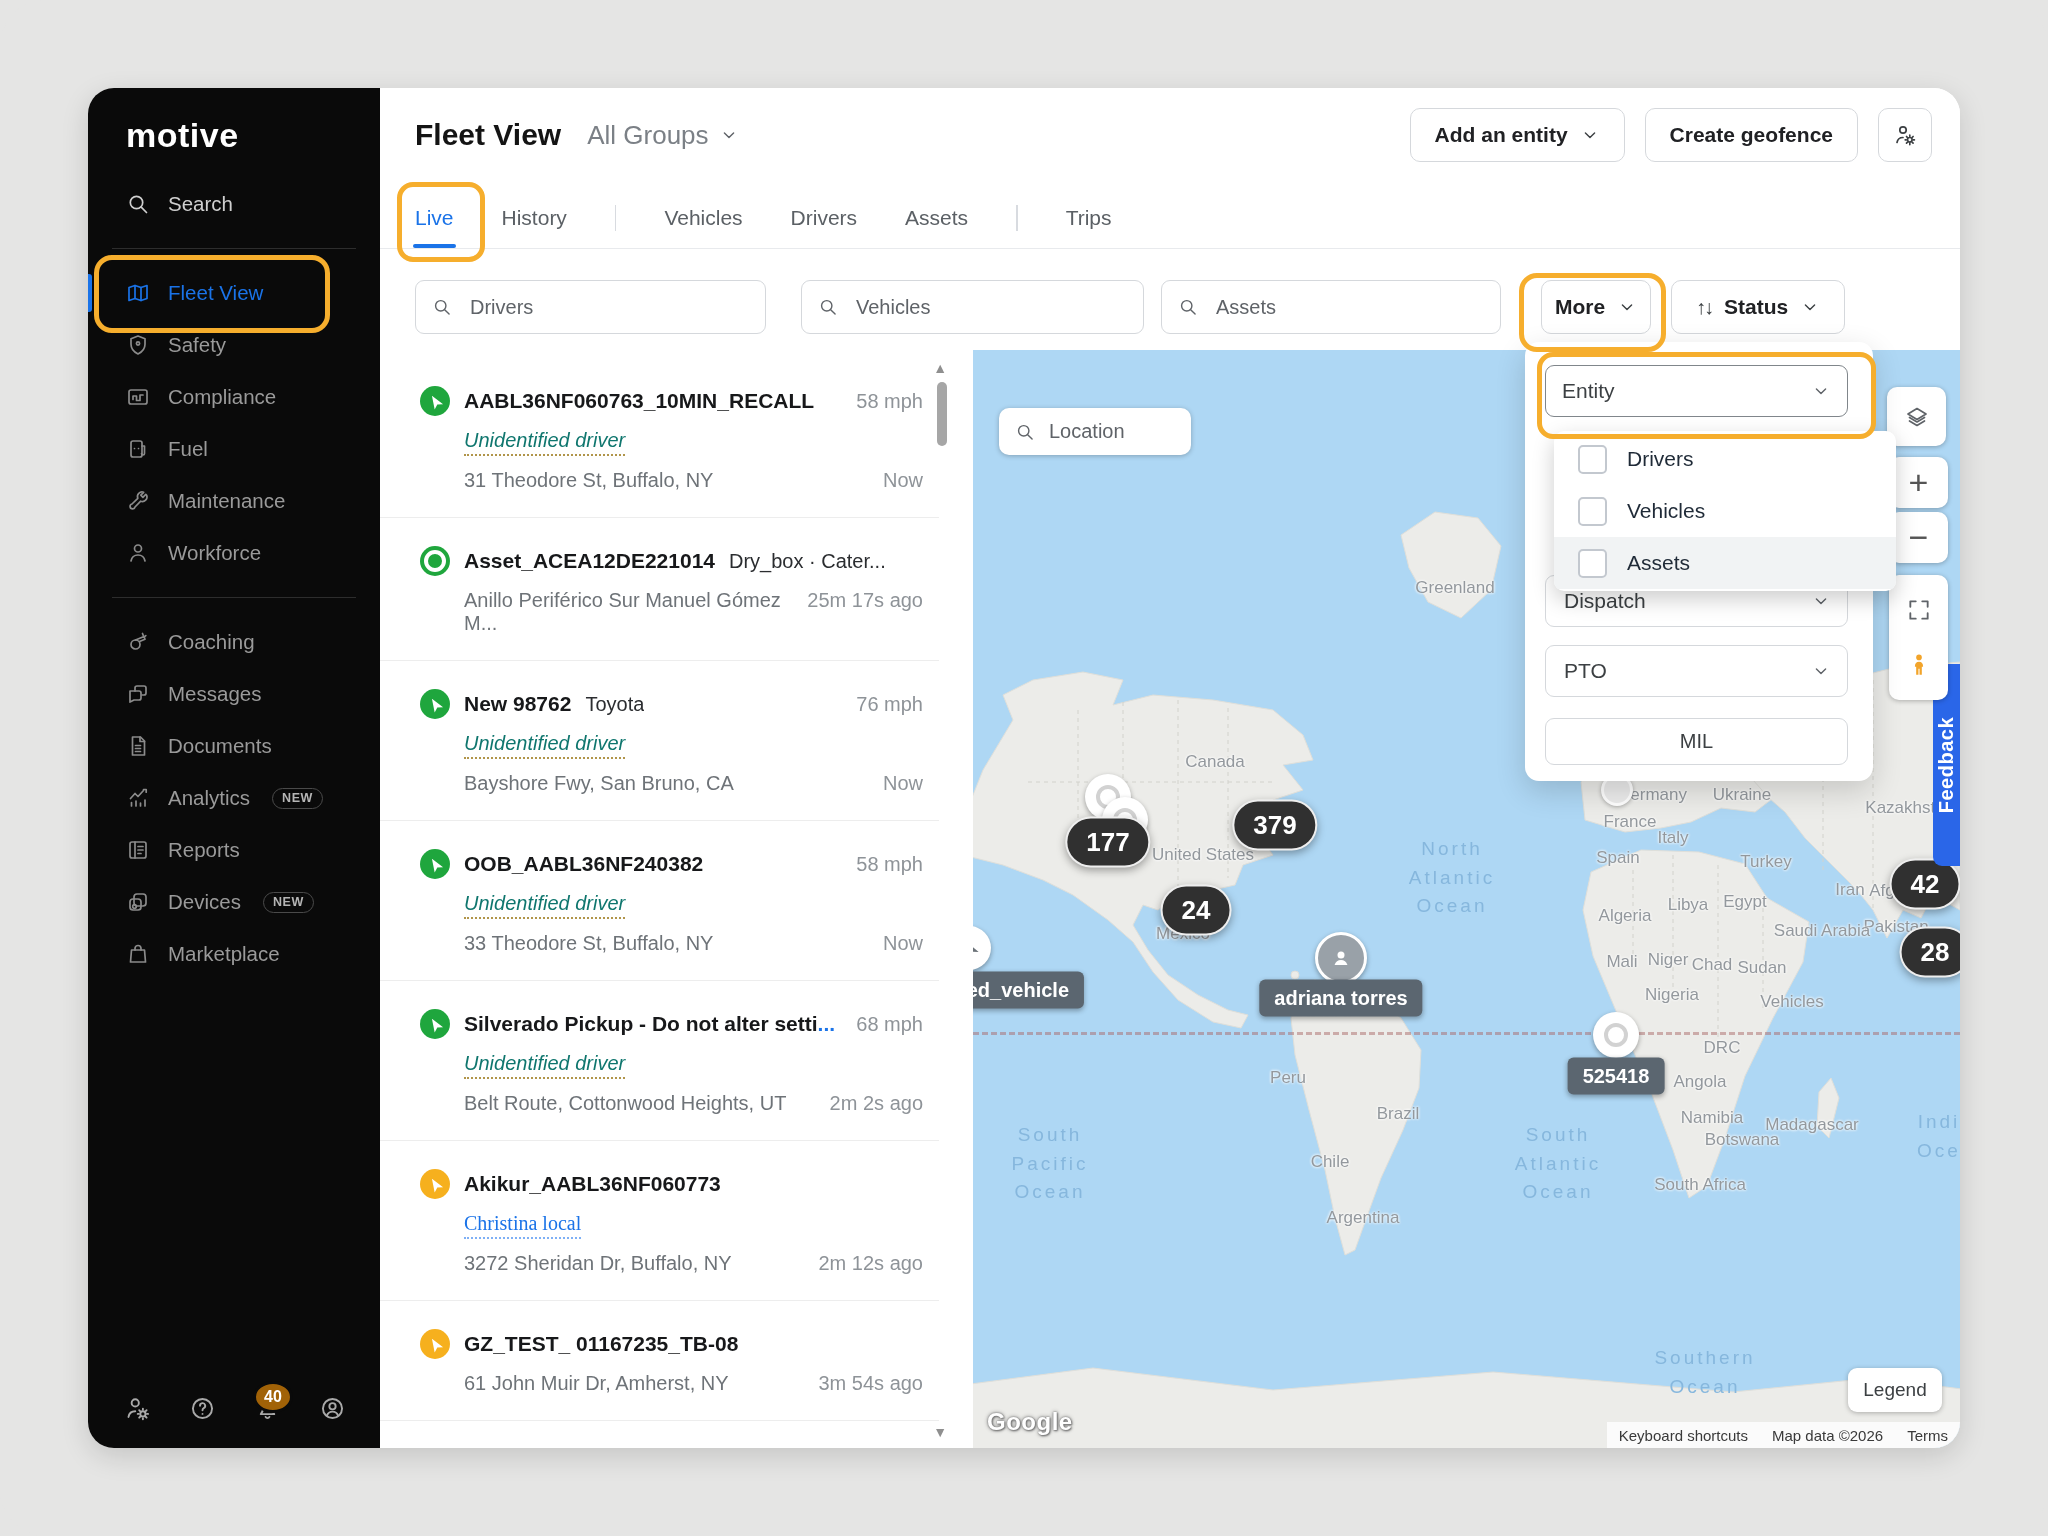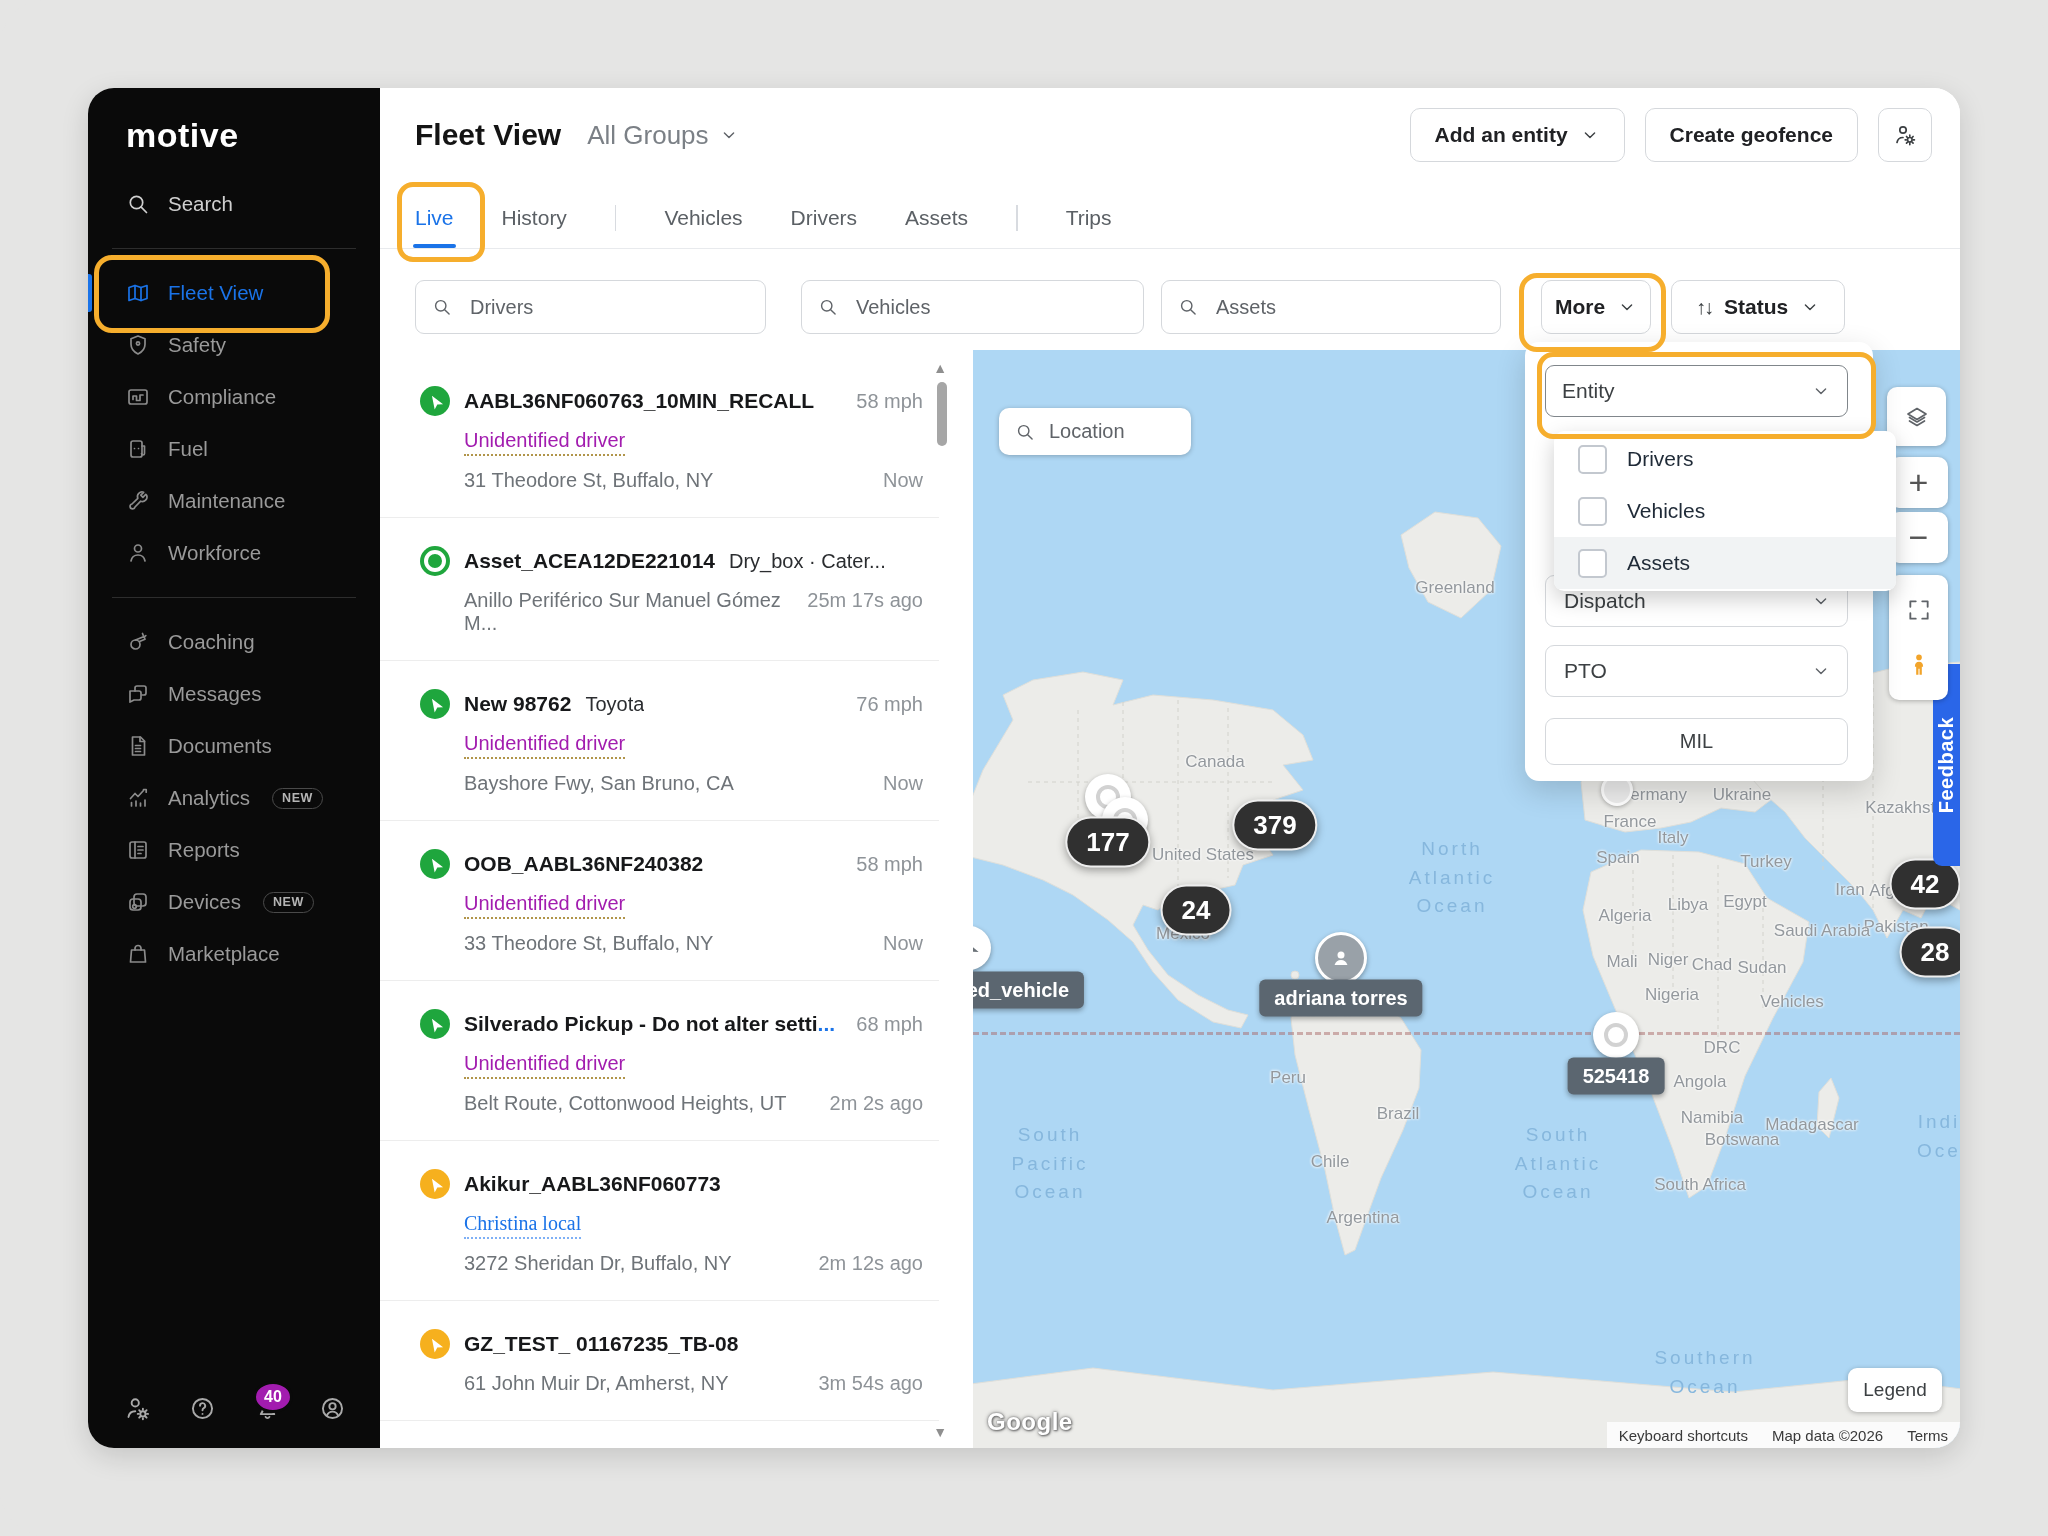--- a/index.html
+++ b/index.html
@@ -21,21 +21,21 @@
   .sb-item.light{color:#cfcfcf;}
   .sb-item.light .icon{color:#cfcfcf;}
   .sb-item.active{color:#1a73e8;}
   .sb-item.active .icon{color:#1a73e8;}
   .sb-item.active::before{content:"";position:absolute;left:0;top:7px;bottom:7px;width:4px;background:#1a73e8;border-radius:0 3px 3px 0;}
   .sb-divider{height:1px;background:#2d2d2d;margin:18px 24px;}
   .sb-badge{margin-left:4px;font-size:12.5px;letter-spacing:.6px;color:#b5b5b5;border:1.5px solid #4a4a4a;border-radius:12px;padding:2.5px 9px;font-weight:700;}
   .sb-footer{position:absolute;left:36px;bottom:22px;width:222px;display:flex;justify-content:space-between;align-items:center;}
   .sb-footer .fi{position:relative;color:#a9a9a9;cursor:pointer;}
   .sb-footer .icon svg{width:27px;height:27px;}
-  .notif-badge{position:absolute;top:-14px;right:-12px;background:#a21caf;color:#fff;font-size:16px;font-weight:700;min-width:24px;padding:4px 5px;border-radius:50%;text-align:center;border:3px solid #0a0a0a;}
+  .notif-badge{position:absolute;top:-14px;right:-12px;background:#a16207;color:#fff;font-size:16px;font-weight:700;min-width:24px;padding:4px 5px;border-radius:50%;text-align:center;border:3px solid #0a0a0a;}
 
   
   .ring{position:absolute;border:5px solid #f6ae2d;border-radius:18px;pointer-events:none;z-index:200;}
   .ring-fleet{left:6px;top:167px;width:226px;height:68px;}
 
   
   .main{position:relative;flex:1;background:#fff;}
   .header-row{position:absolute;left:35px;right:28px;top:18px;height:58px;display:flex;align-items:center;}
   .page-title{font-size:30px;font-weight:700;color:#141414;}
   .group-filter{display:flex;align-items:center;gap:10px;margin-left:26px;color:#7b8086;font-size:26px;cursor:pointer;}
@@ -72,21 +72,21 @@
   .vl-row1{display:flex;align-items:center;gap:14px;}
   .vl-marker{width:30px;height:30px;border-radius:50%;flex:none;display:flex;align-items:center;justify-content:center;}
   .vl-marker.green{background:#1fa63d;} .vl-marker.orange{background:#f6b01e;}
   .vl-marker svg{width:17px;height:17px;transform:rotate(-32deg);}
   .vl-ring{width:14px;height:14px;border:4.5px solid #fff;border-radius:50%;}
   .vl-name{font-weight:700;font-size:21px;color:#17181a;white-space:nowrap;}
   .vl-name .ell{color:#1a73e8;}
   .vl-meta{font-size:20px;color:#2b2d30;white-space:nowrap;overflow:hidden;text-overflow:ellipsis;max-width:200px;}
   .vl-speed{margin-left:auto;font-size:20px;color:#8e9398;white-space:nowrap;}
   .vl-row2{margin:13px 0 0 44px;}
-  .vl-driver{font-size:20px;color:#a21caf;border-bottom:2.5px dotted #b1954a;padding-bottom:2px;display:inline-block;cursor:pointer;}
+  .vl-driver{font-size:20px;font-style:italic;color:#0f766e;border-bottom:2.5px dotted #b1954a;padding-bottom:2px;display:inline-block;cursor:pointer;}
   .vl-driver.assigned{font-style:normal;color:#1a73e8;border-bottom-color:#7fb0f5;font-family:Liberation Serif, serif;}
   .vl-row3{display:flex;margin:13px 0 0 44px;font-size:20px;color:#6e7378;}
   .vl-time{margin-left:auto;color:#8e9398;padding-left:12px;white-space:nowrap;}
   .scroll-up,.scroll-down{position:absolute;right:6px;font-size:14px;color:#8f8f8f;z-index:5;}
   .scroll-up{top:10px;} .scroll-down{bottom:8px;}
   .scroll-thumb{position:absolute;right:6px;top:32px;width:10px;height:64px;border-radius:5px;background:#a6a6a6;z-index:5;}
 
   
   .map{position:absolute;left:593px;top:262px;right:0;bottom:0;background:#aed7f4;overflow:hidden;}
   .map svg.land{position:absolute;left:0;top:0;z-index:1;}

